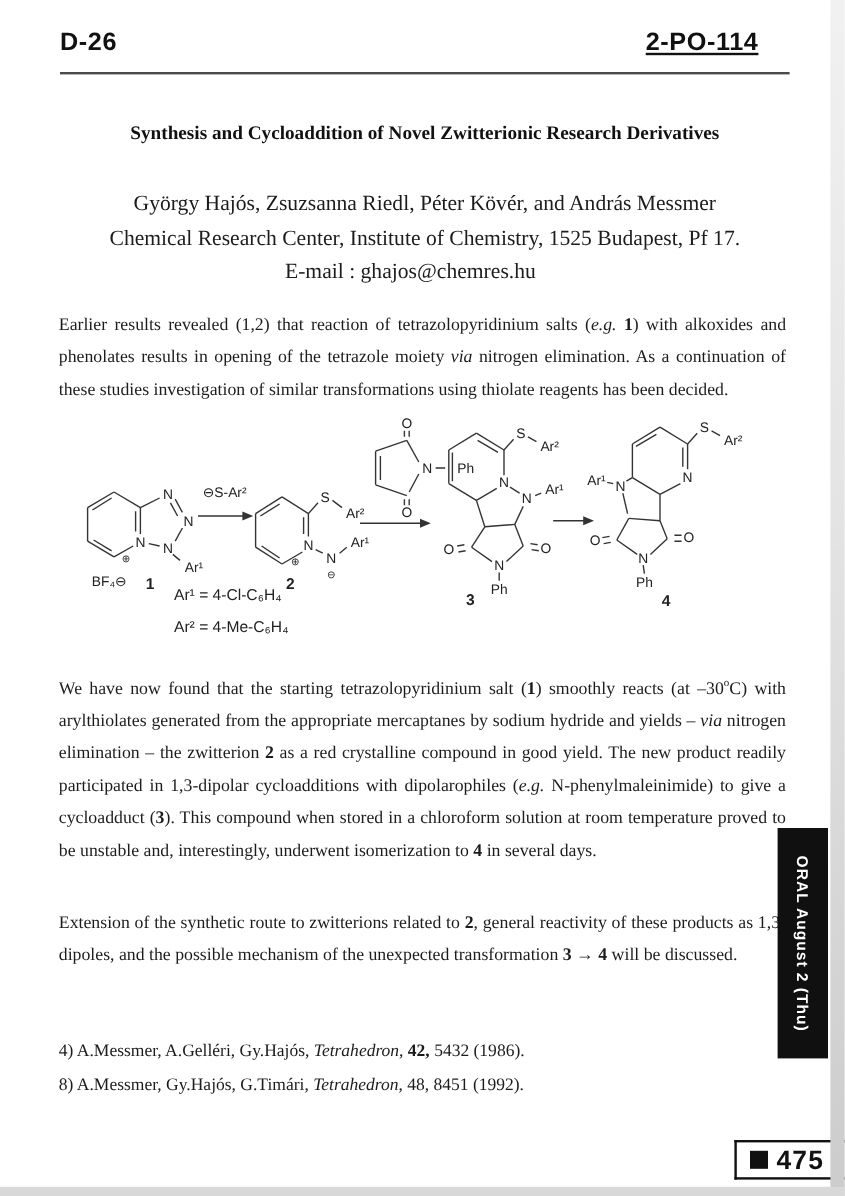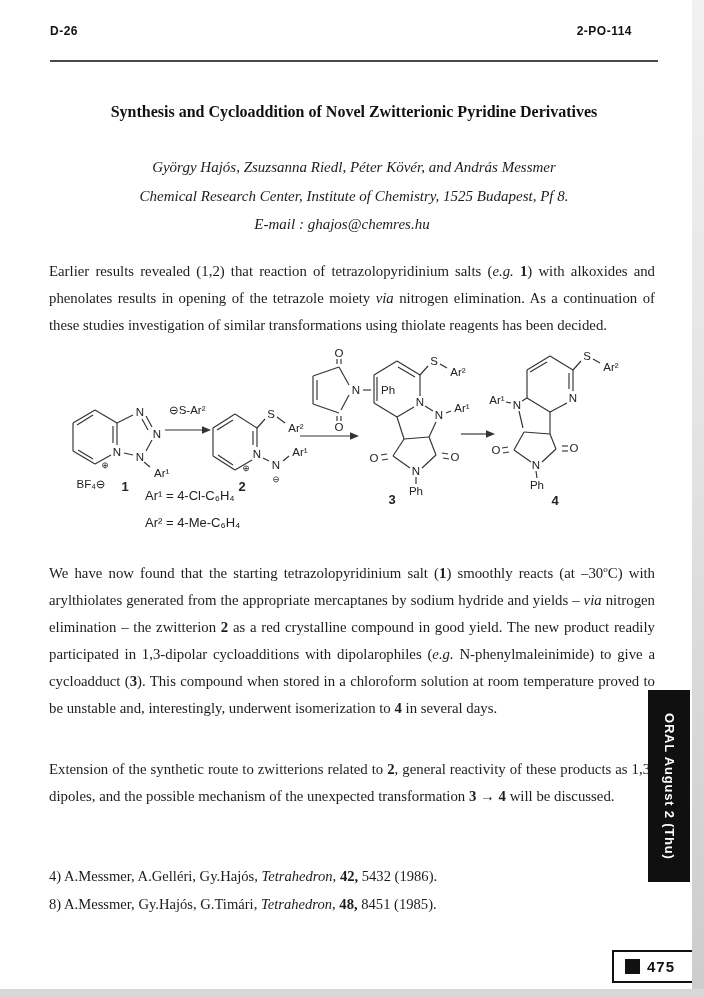--- a/index.html
+++ b/index.html
@@ -2,57 +2,57 @@
 <html><head>
 <meta charset="utf-8">
 <style>
   html,body{margin:0;padding:0;}
   body{
     width:704px;height:997px;position:relative;overflow:hidden;
     background:#ffffff;color:#1c1c1c;
     font-family:"Liberation Serif", serif;
   }
   .abs{position:absolute;}
-  .hdr{font-family:"Liberation Sans", sans-serif;font-weight:bold;font-size:12px;letter-spacing:.5px;color:#111;}
+  .hdr{font-family:"Liberation Sans", sans-serif;font-weight:bold;font-size:21px;letter-spacing:.5px;color:#111;}
   .rule{height:2px;background:#4a4a4a;}
   .title{width:612px;text-align:center;font-weight:bold;font-size:16px;color:#111;}
-  .centerline{width:612px;text-align:center;font-size:15px;font-style:italic;}
+  .centerline{width:612px;text-align:center;font-size:18px;}
   .para{width:606px;text-align:justify;font-size:14.8px;line-height:27px;}
   .ref{font-size:14.6px;line-height:28px;}
   .tab{
     background:#101010;color:#fff;display:flex;align-items:center;justify-content:center;
     writing-mode:vertical-rl;font-family:"Liberation Sans", sans-serif;
     font-weight:bold;font-size:13px;letter-spacing:.8px;
   }
   .badge{
     border:2px solid #111;border-right:none;background:#fff;
     display:flex;align-items:center;gap:7px;padding-left:11px;box-sizing:border-box;
   }
   .badge .sq{width:15px;height:15px;background:#111;}
-  .badge .num{font-family:"Liberation Sans", sans-serif;font-weight:bold;font-size:15px;letter-spacing:1px;color:#111;}
+  .badge .num{font-family:"Liberation Sans", sans-serif;font-weight:bold;font-size:22px;letter-spacing:1px;color:#111;}
   .edge-r{background:linear-gradient(to bottom,#f1f1f1 0%,#e3e3e3 45%,#cccccc 100%);}
   .edge-b{background:#d8d8d8;}
   svg text{font-family:"Liberation Sans", sans-serif;fill:#222;}
   svg .atom{font-size:11.5px;}
   svg .small{font-size:8.5px;}
   svg .cnum{font-size:13px;font-weight:bold;}
   svg .def{font-size:13px;}
   svg line, svg path{stroke:#333;stroke-width:1.15;fill:none;}
   svg polygon{fill:#333;stroke:none;}
 </style>
 </head>
 <body>
 
 <div class="abs hdr" style="left:50px;top:24px;">D-26</div>
-<div class="abs hdr" style="right:72px;top:24px;">2-PO-114</div>
+<div class="abs hdr" style="right:72px;top:24px;text-decoration:underline;">2-PO-114</div>
 <div class="abs rule" style="left:50px;top:60px;width:608px;"></div>
 
-<div class="abs title" style="left:48px;top:103px;">Synthesis and Cycloaddition of Novel Zwitterionic Pyridine Derivatives</div>
+<div class="abs title" style="left:48px;top:103px;">Synthesis and Cycloaddition of Novel Zwitterionic Research Derivatives</div>
 <div class="abs centerline" style="left:48px;top:159px;">György Hajós, Zsuzsanna Riedl, Péter Kövér, and András Messmer</div>
-<div class="abs centerline" style="left:48px;top:188px;">Chemical Research Center, Institute of Chemistry, 1525 Budapest, Pf 8.</div>
+<div class="abs centerline" style="left:48px;top:188px;">Chemical Research Center, Institute of Chemistry, 1525 Budapest, Pf 17.</div>
 <div class="abs centerline" style="left:36px;top:216px;">E-mail : ghajos@chemres.hu</div>
 
 <div class="abs para" style="left:49px;top:258px;"><span>Earlier results revealed (1,2) that reaction of tetrazolopyridinium salts (</span><span style="font-style: italic;">e.g.</span><span> </span><span style="font-weight: bold;">1</span><span>) with alkoxides and phenolates results in opening of the tetrazole moiety </span><span style="font-style: italic;">via</span><span> nitrogen elimination. As a continuation of these studies investigation of similar transformations using thiolate reagents has been decided.</span></div>
 
 <svg class="abs" style="left:45px;top:348px;" width="625" height="200" viewBox="0 0 625 200">
 
   <g>
     <line x1="50" y1="62" x2="72" y2="75"></line>
       <line x1="72" y1="75" x2="72" y2="97"></line>
     <line x1="66" y1="107" x2="50" y2="116"></line>
@@ -212,21 +212,21 @@
     <text class="atom" x="492" y="141" text-anchor="middle">Ph</text>
     <text class="cnum" x="510" y="157" text-anchor="middle">4</text>
   </g>
 </svg>
 
 <div class="abs para" style="left:49px;top:556px;"><span>We have now found that the starting tetrazolopyridinium salt (</span><span style="font-weight: bold;">1</span><span>) smoothly reacts (at –30</span><span style="vertical-align: super; font-size: 0.62em;">o</span><span>C) with arylthiolates generated from the appropriate mercaptanes by sodium hydride and yields – </span><span style="font-style: italic;">via</span><span> nitrogen elimination – the zwitterion </span><span style="font-weight: bold;">2</span><span> as a red crystalline compound in good yield. The new product readily participated in 1,3-dipolar cycloadditions with dipolarophiles (</span><span style="font-style: italic;">e.g.</span><span> N-phenylmaleinimide) to give a cycloadduct (</span><span style="font-weight: bold;">3</span><span>). This compound when stored in a chloroform solution at room temperature proved to be unstable and, interestingly, underwent isomerization to </span><span style="font-weight: bold;">4</span><span> in several days.</span></div>
 
 <div class="abs para" style="left:49px;top:756px;"><span>Extension of the synthetic route to zwitterions related to </span><span style="font-weight: bold;">2</span><span>, general reactivity of these products as 1,3-dipoles, and the possible mechanism of the unexpected transformation </span><span style="font-weight: bold;">3</span><span> → </span><span style="font-weight: bold;">4</span><span> will be discussed.</span></div>
 
 <div class="abs ref" style="left:49px;top:862px;"><span>4) A.Messmer, A.Gelléri, Gy.Hajós, </span><span style="font-style: italic;">Tetrahedron</span><span>, </span><span style="font-weight: bold;">42,</span><span> 5432 (1986).</span></div>
-<div class="abs ref" style="left:49px;top:890px;"><span>8) A.Messmer, Gy.Hajós, G.Timári, </span><span style="font-style: italic;">Tetrahedron</span><span>, </span><span style="font-weight: bold;">48,</span><span> 8451 (1985).</span></div>
+<div class="abs ref" style="left:49px;top:890px;"><span>8) A.Messmer, Gy.Hajós, G.Timári, </span><span style="font-style: italic;">Tetrahedron</span><span>, </span><span style="font-weight: normal;">48,</span><span> 8451 (1992).</span></div>
 
 <div class="abs tab" style="left:648px;top:690px;width:42px;height:192px;">
   <span>ORAL August 2 (Thu)</span>
 </div>
 
 <div class="abs badge" style="left:612px;top:950px;width:92px;height:33px;">
   <span class="sq"></span>
   <span class="num">475</span>
 </div>
 

